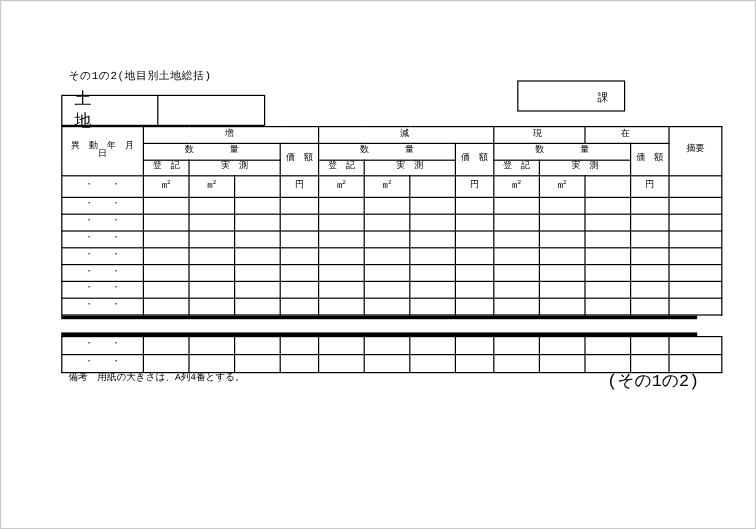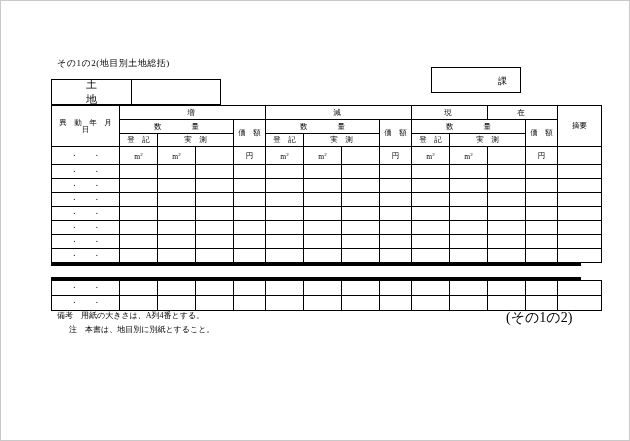--- a/index.html
+++ b/index.html
@@ -8,38 +8,39 @@
     background:#ffffff;
     font-family:"Liberation Serif","DejaVu Serif",serif;
     color:#000;
     position:relative;
     overflow:hidden;
   }
   .page{
     position:absolute;left:0;top:0;width:630px;height:441px;
     border:1px solid #c9c9c9;
     box-sizing:border-box;
+    font-family:Liberation Mono, monospace;
   }
   .title{
     position:absolute;left:56px;top:56px;
     font-size:9px;letter-spacing:0.5px;white-space:nowrap;
   }
   
   .tochi-box{
     position:absolute;left:50px;top:78px;width:170px;height:26px;
     border:1px solid #000;box-sizing:border-box;
     display:flex;align-items:center;
   }
   .tochi-label{
     width:80px;height:100%;
     border-right:1px solid #000;
     box-sizing:border-box;
     display:flex;align-items:center;
     padding-left:10px;
-    font-size:11px;letter-spacing:10px;text-align:center;
+    font-size:14px;letter-spacing:10px;
   }
   .tochi-blank{flex:1;height:100%;}
   
   .ka-box{
     position:absolute;left:430px;top:66px;width:90px;height:26px;
     border:1px solid #000;box-sizing:border-box;
   }
   .ka-label{
     position:absolute;left:497px;top:74px;
     font-size:9px;
@@ -83,21 +84,21 @@
     width:530px;
     border-collapse:collapse;
     table-layout:fixed;
     font-size:7.5px;
   }
   table.bottom td{
     border:0.7px solid #000;
     padding:0;height:14px;text-align:center;vertical-align:middle;line-height:1;
   }
   .notes{
-    position:absolute;left:56px;top:308px;font-size:8px;line-height:14px;
+    position:absolute;left:56px;top:308px;font-size:8px;line-height:14px;text-align:center;
   }
   .notes div{white-space:nowrap;}
   .footer-right{
     position:absolute;left:505px;top:308px;font-size:14px;white-space:nowrap;
   }
   .indent{padding-left:12px;}
 </style>
 </head>
 <body>
 
@@ -342,18 +343,17 @@
           <td></td>
           <td class="dashed-left"></td>
           <td></td>
           <td></td>
         </tr>
     </tbody>
   </table>
 
   <div class="notes">
     <div>備考　用紙の大きさは、A列4番とする。</div>
-    <div class="indent">注　本書は、地目別に別紙とすること。</div>
   </div>
 
   <div class="footer-right">(その1の2)</div>
 
 </div>
 
 </body></html>

